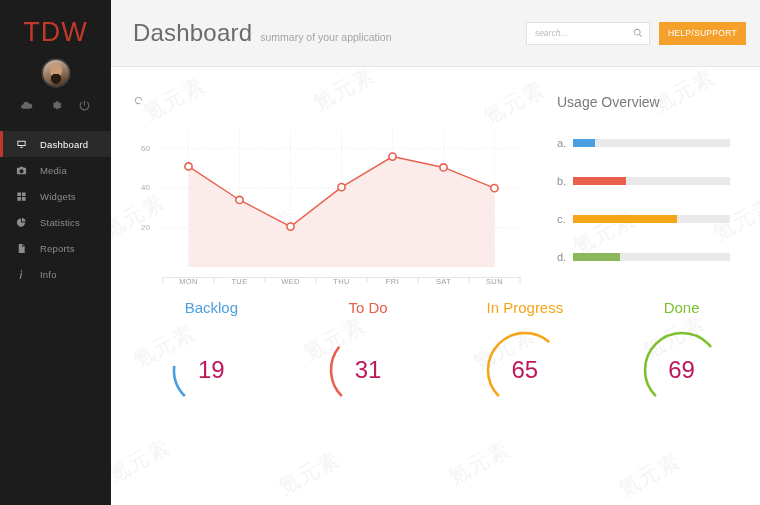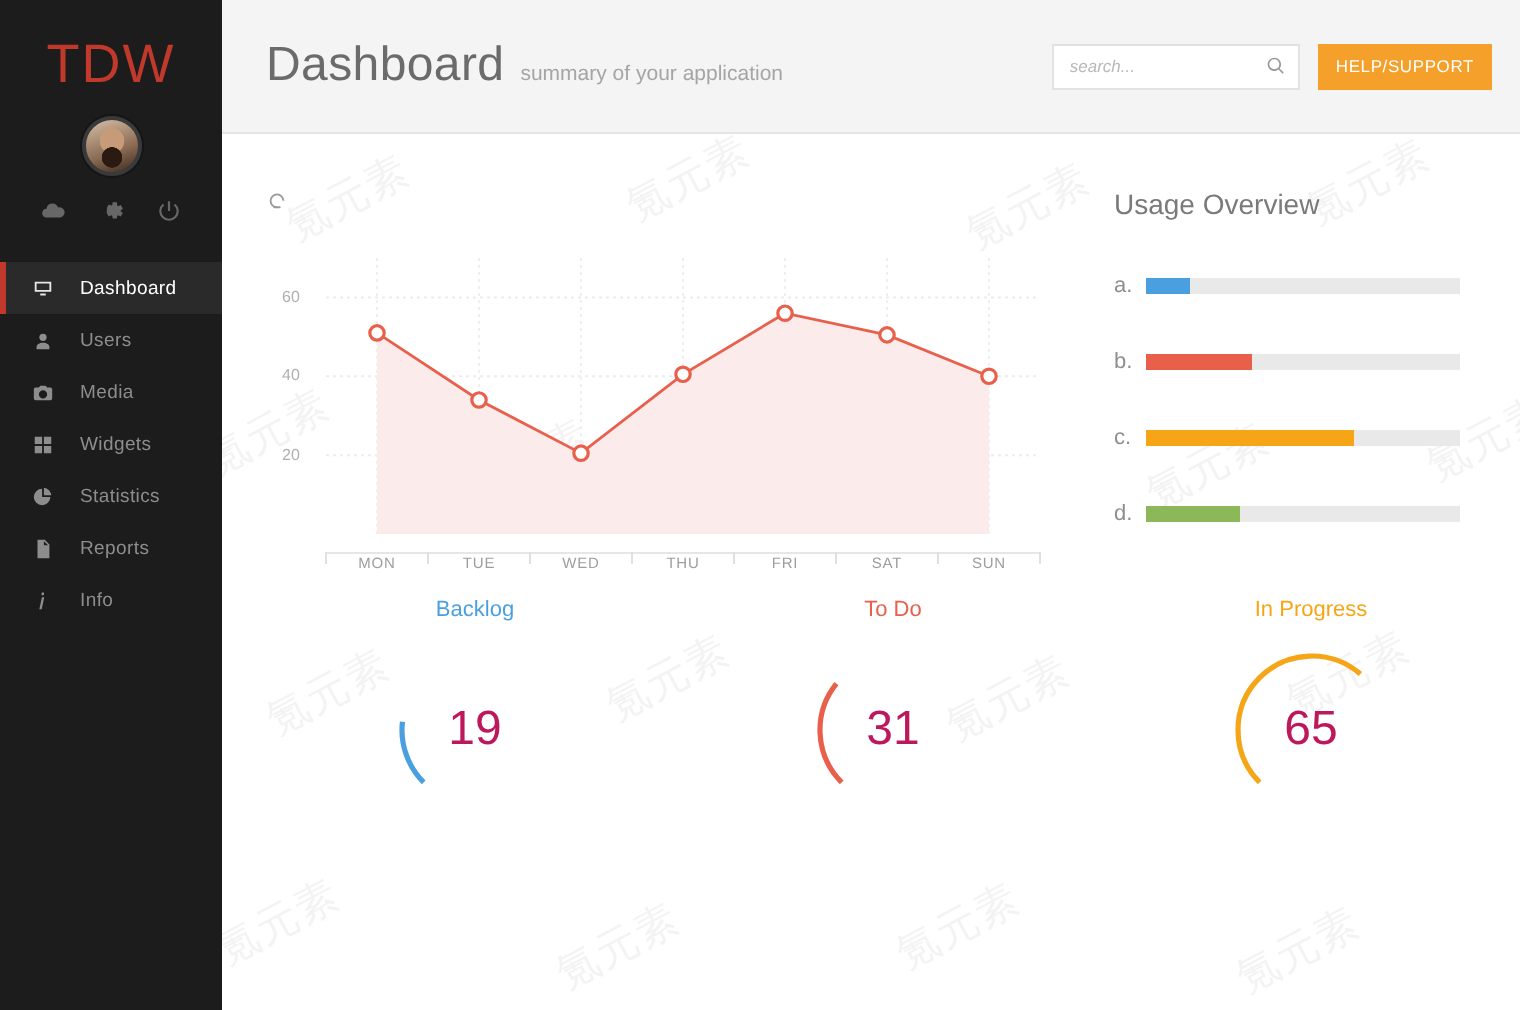--- a/index.html
+++ b/index.html
@@ -139,21 +139,21 @@
   .usage-row { display: flex; align-items: center; height: 25px; margin-bottom: 13px; }
   .usage-key { width: 16px; font-size: 11px; color: #8e8e8e; }
   .usage-track {
     flex: 0 0 157px; height: 8px; background: #e9e9e9; position: relative;
   }
   .usage-fill { position: absolute; left: 0; top: 0; height: 8px; }
 
   
   .gauges { position: absolute; left: 22px; top: 232px; width: 627px; display: flex; }
   .gauge-cell { flex: 1; display: flex; flex-direction: column; align-items: center; }
-  .gauge-label { font-size: 11px; margin-bottom: 11px; }
+  .gauge-label { font-size: 15px; margin-bottom: 11px; }
   .gauge-wrap { position: relative; width: 86px; height: 86px; }
   .gauge-wrap svg { display: block; transform: rotate(135deg); }
   .gauge-val {
     position: absolute; inset: 0;
     display: flex; align-items: center; justify-content: center;
     font-size: 24px; color: #be185d; font-weight: 300;
   }
 </style>
 </head>
 <body>
@@ -186,28 +186,20 @@
     </div>
 
     <nav class="navlist">
       <div class="navitem active">
         <span class="nicon">
           <svg viewBox="0 0 24 24">
               <path d="M3 4h18v11H3V4zm2 2v7h14V6H5zm4 11h6v2H9v-2z"></path>
             </svg>
         </span>
         <span class="nlabel">Dashboard</span>
-      </div>
-      <div class="navitem">
-        <span class="nicon">
-          <svg viewBox="0 0 24 24">
-              <path d="M12 12a4 4 0 1 0 0-8 4 4 0 0 0 0 8zm0 2c-4 0-7 2-7 4.5V21h14v-2.5C19 16 16 14 12 14z"></path>
-            </svg>
-        </span>
-        <span class="nlabel">Users</span>
       </div>
       <div class="navitem">
         <span class="nicon">
           <svg viewBox="0 0 24 24">
               <path d="M9 4 7.5 6H4a2 2 0 0 0-2 2v10a2 2 0 0 0 2 2h16a2 2 0 0 0 2-2V8a2 2 0 0 0-2-2h-3.5L15 4H9zm3 5a4.5 4.5 0 1 1 0 9 4.5 4.5 0 0 1 0-9z"></path>
             </svg>
         </span>
         <span class="nlabel">Media</span>
       </div>
       <div class="navitem">
@@ -402,18 +394,27 @@
     </div>
     <div class="gauge-cell">
       <div class="gauge-label" style="color:#f5a516">In Progress</div>
       <div class="gauge-wrap">
         <svg width="86" height="86" viewBox="0 0 86 86">
           <circle cx="43" cy="43" r="37" fill="none" stroke="#f5a516" stroke-width="2.6" stroke-linecap="butt" stroke-dasharray="113.33295497825179 232.4778563656447"></circle>
         </svg>
         <div class="gauge-val">65</div>
       </div>
     </div>
+    <div class="gauge-cell">
+      <div class="gauge-label" style="color:#7cc02e">Done</div>
+      <div class="gauge-wrap">
+        <svg width="86" height="86" viewBox="0 0 86 86">
+          <circle cx="43" cy="43" r="37" fill="none" stroke="#7cc02e" stroke-width="2.6" stroke-linecap="butt" stroke-dasharray="120.30729066922112 232.4778563656447"></circle>
+        </svg>
+        <div class="gauge-val">69</div>
+      </div>
+    </div>
           </section>
 
       </div>
     </div>
   </div>
 </div>
 
 </body></html>

